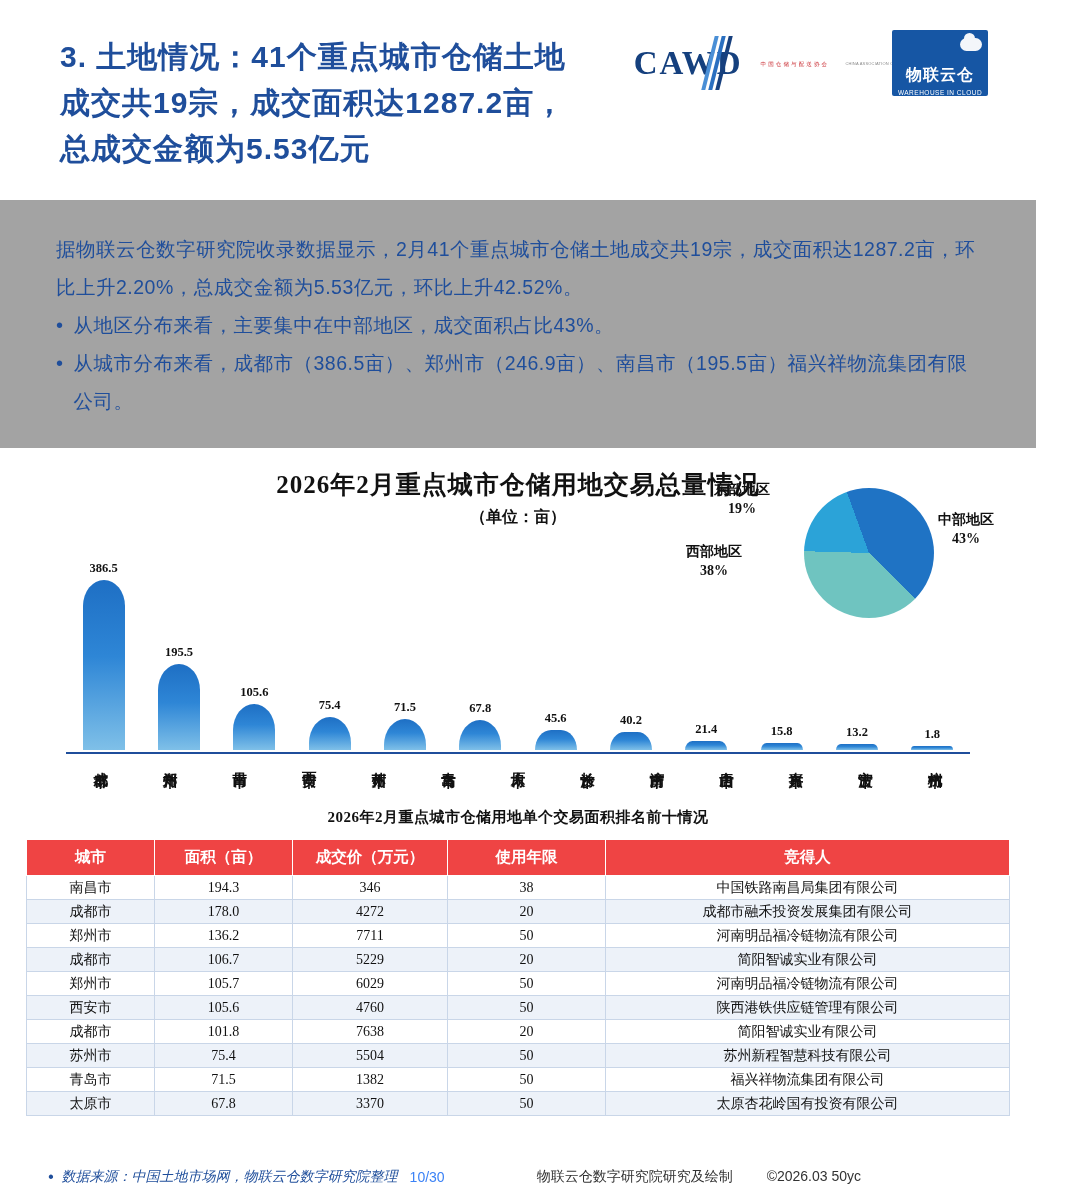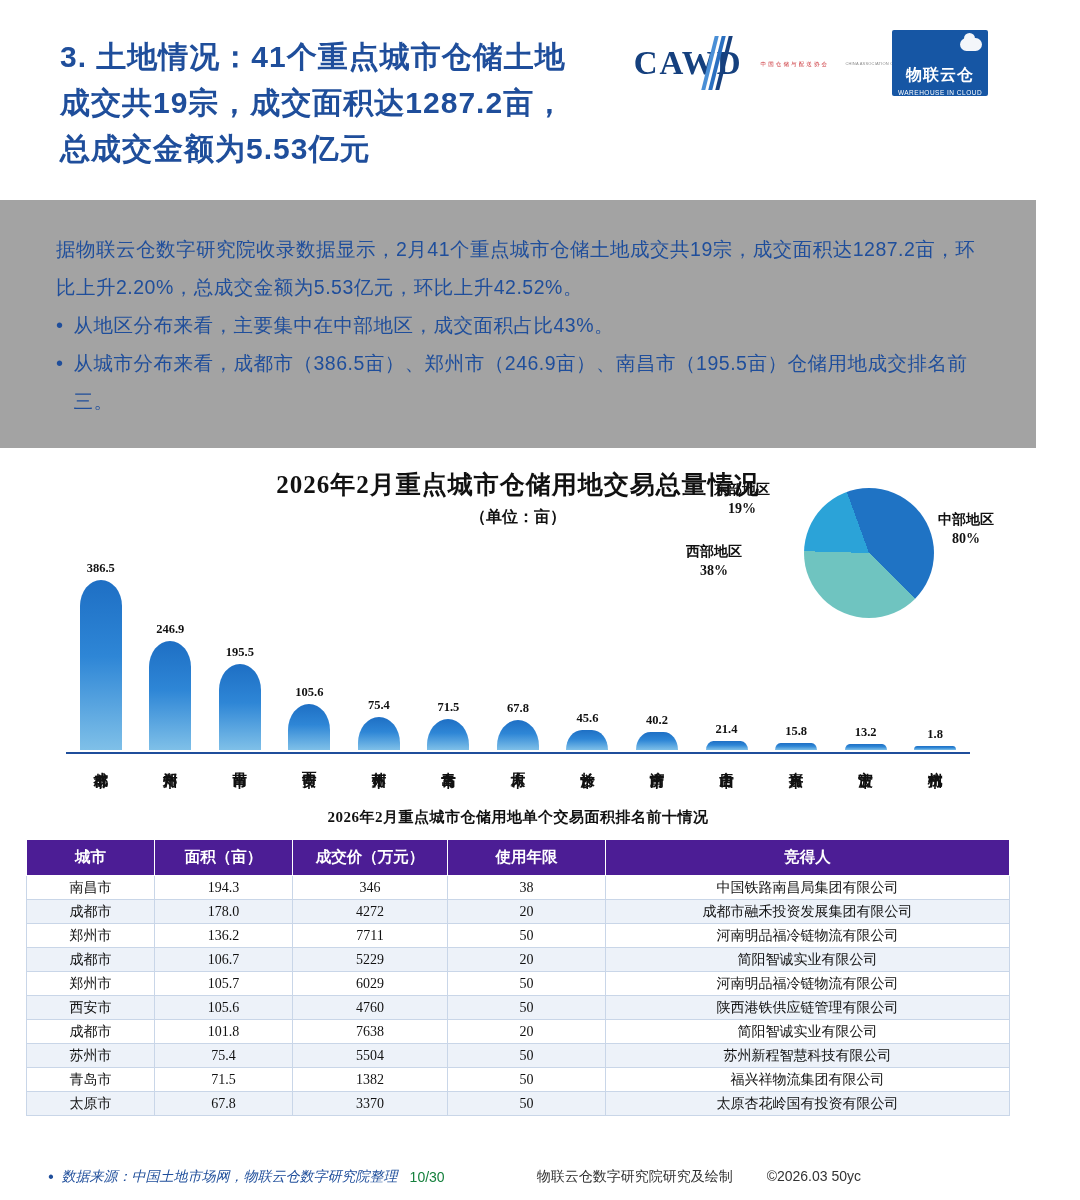--- a/index.html
+++ b/index.html
@@ -119,40 +119,40 @@
   .pl-west { left: 0px; top: 62px; }
   .pl-mid  { left: 252px; top: 30px; }
 
   
   .tbl-title {
     text-align:center; font-weight:bold; font-size:15px; color:#111;
     font-family:"Liberation Serif", serif; margin-top: 22px; letter-spacing:.5px;
   }
   table { border-collapse: collapse; width: 984px; margin: 12px auto 0 auto; }
   thead th {
-    background:#4c1d95; color:#fff; font-size:15.5px; font-weight:bold;
+    background:#ef4444; color:#fff; font-size:15.5px; font-weight:bold;
     border:1px solid #fff; padding: 7px 4px; font-family:"Liberation Serif", serif;
   }
   tbody td {
     font-size: 14px; color:#111; text-align:center; padding: 2.5px 4px;
     border:1px solid #c9d6e8; font-family:"Liberation Serif", serif;
   }
   tbody tr:nth-child(even) td { background:#EDF2F9; }
   tbody tr:nth-child(odd) td { background:#ffffff; }
   .c-city { width: 128px; }
   .c-area { width: 138px; }
   .c-price{ width: 155px; }
   .c-year { width: 158px; }
 
   
   .footer { position:absolute; left:0; bottom: 14px; width: 1080px; padding: 0 48px; }
   .foot-row { display:flex; align-items:center; }
   .foot-left { display:flex; align-items:center; gap:8px; color:#1F4E9B; font-size:14px; font-style: italic; }
   .foot-left .dot { font-size:16px; }
-  .foot-page { font-size:14px; color:#15803d; margin-left: 4px; font-style: normal;}
+  .foot-page { font-size:14px; color:#3b82f6; margin-left: 4px; font-style: normal;}
   .foot-right { margin-left: 92px; display:flex; gap: 34px; color:#333; font-size:14px; }
 </style>
 </head>
 <body>
 
 <div class="page">
 
   <div class="header">
     <div class="title">
       <div>3. 土地情况：41个重点城市仓储土地</div>
@@ -180,53 +180,49 @@
   </div>
 
   <div class="panel">
     <p class="intro">据物联云仓数字研究院收录数据显示，2月41个重点城市仓储土地成交共19宗，成交面积达1287.2亩，环比上升2.20%，总成交金额为5.53亿元，环比上升42.52%。</p>
     <div class="bullet">
       <span class="dot">•</span>
       <span class="btext">从地区分布来看，主要集中在中部地区，成交面积占比43%。</span>
     </div>
     <div class="bullet">
       <span class="dot">•</span>
-      <span class="btext">从城市分布来看，成都市（386.5亩）、郑州市（246.9亩）、南昌市（195.5亩）仓储用地成交排名前三。</span>
+      <span class="btext">从城市分布来看，成都市（386.5亩）、郑州市（246.9亩）、南昌市（195.5亩）福兴祥物流集团有限公司。</span>
     </div>
   </div>
 
   <div class="chart-sec">
     <div class="chart-title">2026年2月重点城市仓储用地交易总量情况</div>
     <div class="chart-unit">（单位：亩）</div>
 
     <div class="pie-wrap">
       <div class="pie" id="pie-shape" style="background: conic-gradient(from -20deg, rgb(31, 115, 196) 0deg, rgb(31, 115, 196) 154.8deg, rgb(111, 196, 192) 154.8deg, rgb(111, 196, 192) 291.6deg, rgb(43, 163, 216) 291.6deg, rgb(43, 163, 216) 360deg);"></div>
       <div class="pie-label pl-east">
         <div>东部地区</div>
         <div id="pv2">19%</div>
       </div>
       <div class="pie-label pl-west">
         <div>西部地区</div>
         <div id="pv1">38%</div>
       </div>
       <div class="pie-label pl-mid">
         <div>中部地区</div>
-        <div id="pv0">80%</div>
+        <div id="pv0">43%</div>
       </div>
     </div>
 
     <div class="bars-wrap">
       <div class="bar-row" id="bar-row">
           <div class="bar-col">
             <div class="bar-val">386.5</div>
             <div class="bar-shape" style="height: 170px;"></div>
-          </div>
-          <div class="bar-col">
-            <div class="bar-val">246.9</div>
-            <div class="bar-shape" style="height: 108.598px;"></div>
           </div>
           <div class="bar-col">
             <div class="bar-val">195.5</div>
             <div class="bar-shape" style="height: 85.9897px;"></div>
           </div>
           <div class="bar-col">
             <div class="bar-val">105.6</div>
             <div class="bar-shape" style="height: 46.4476px;"></div>
           </div>
           <div class="bar-col">

